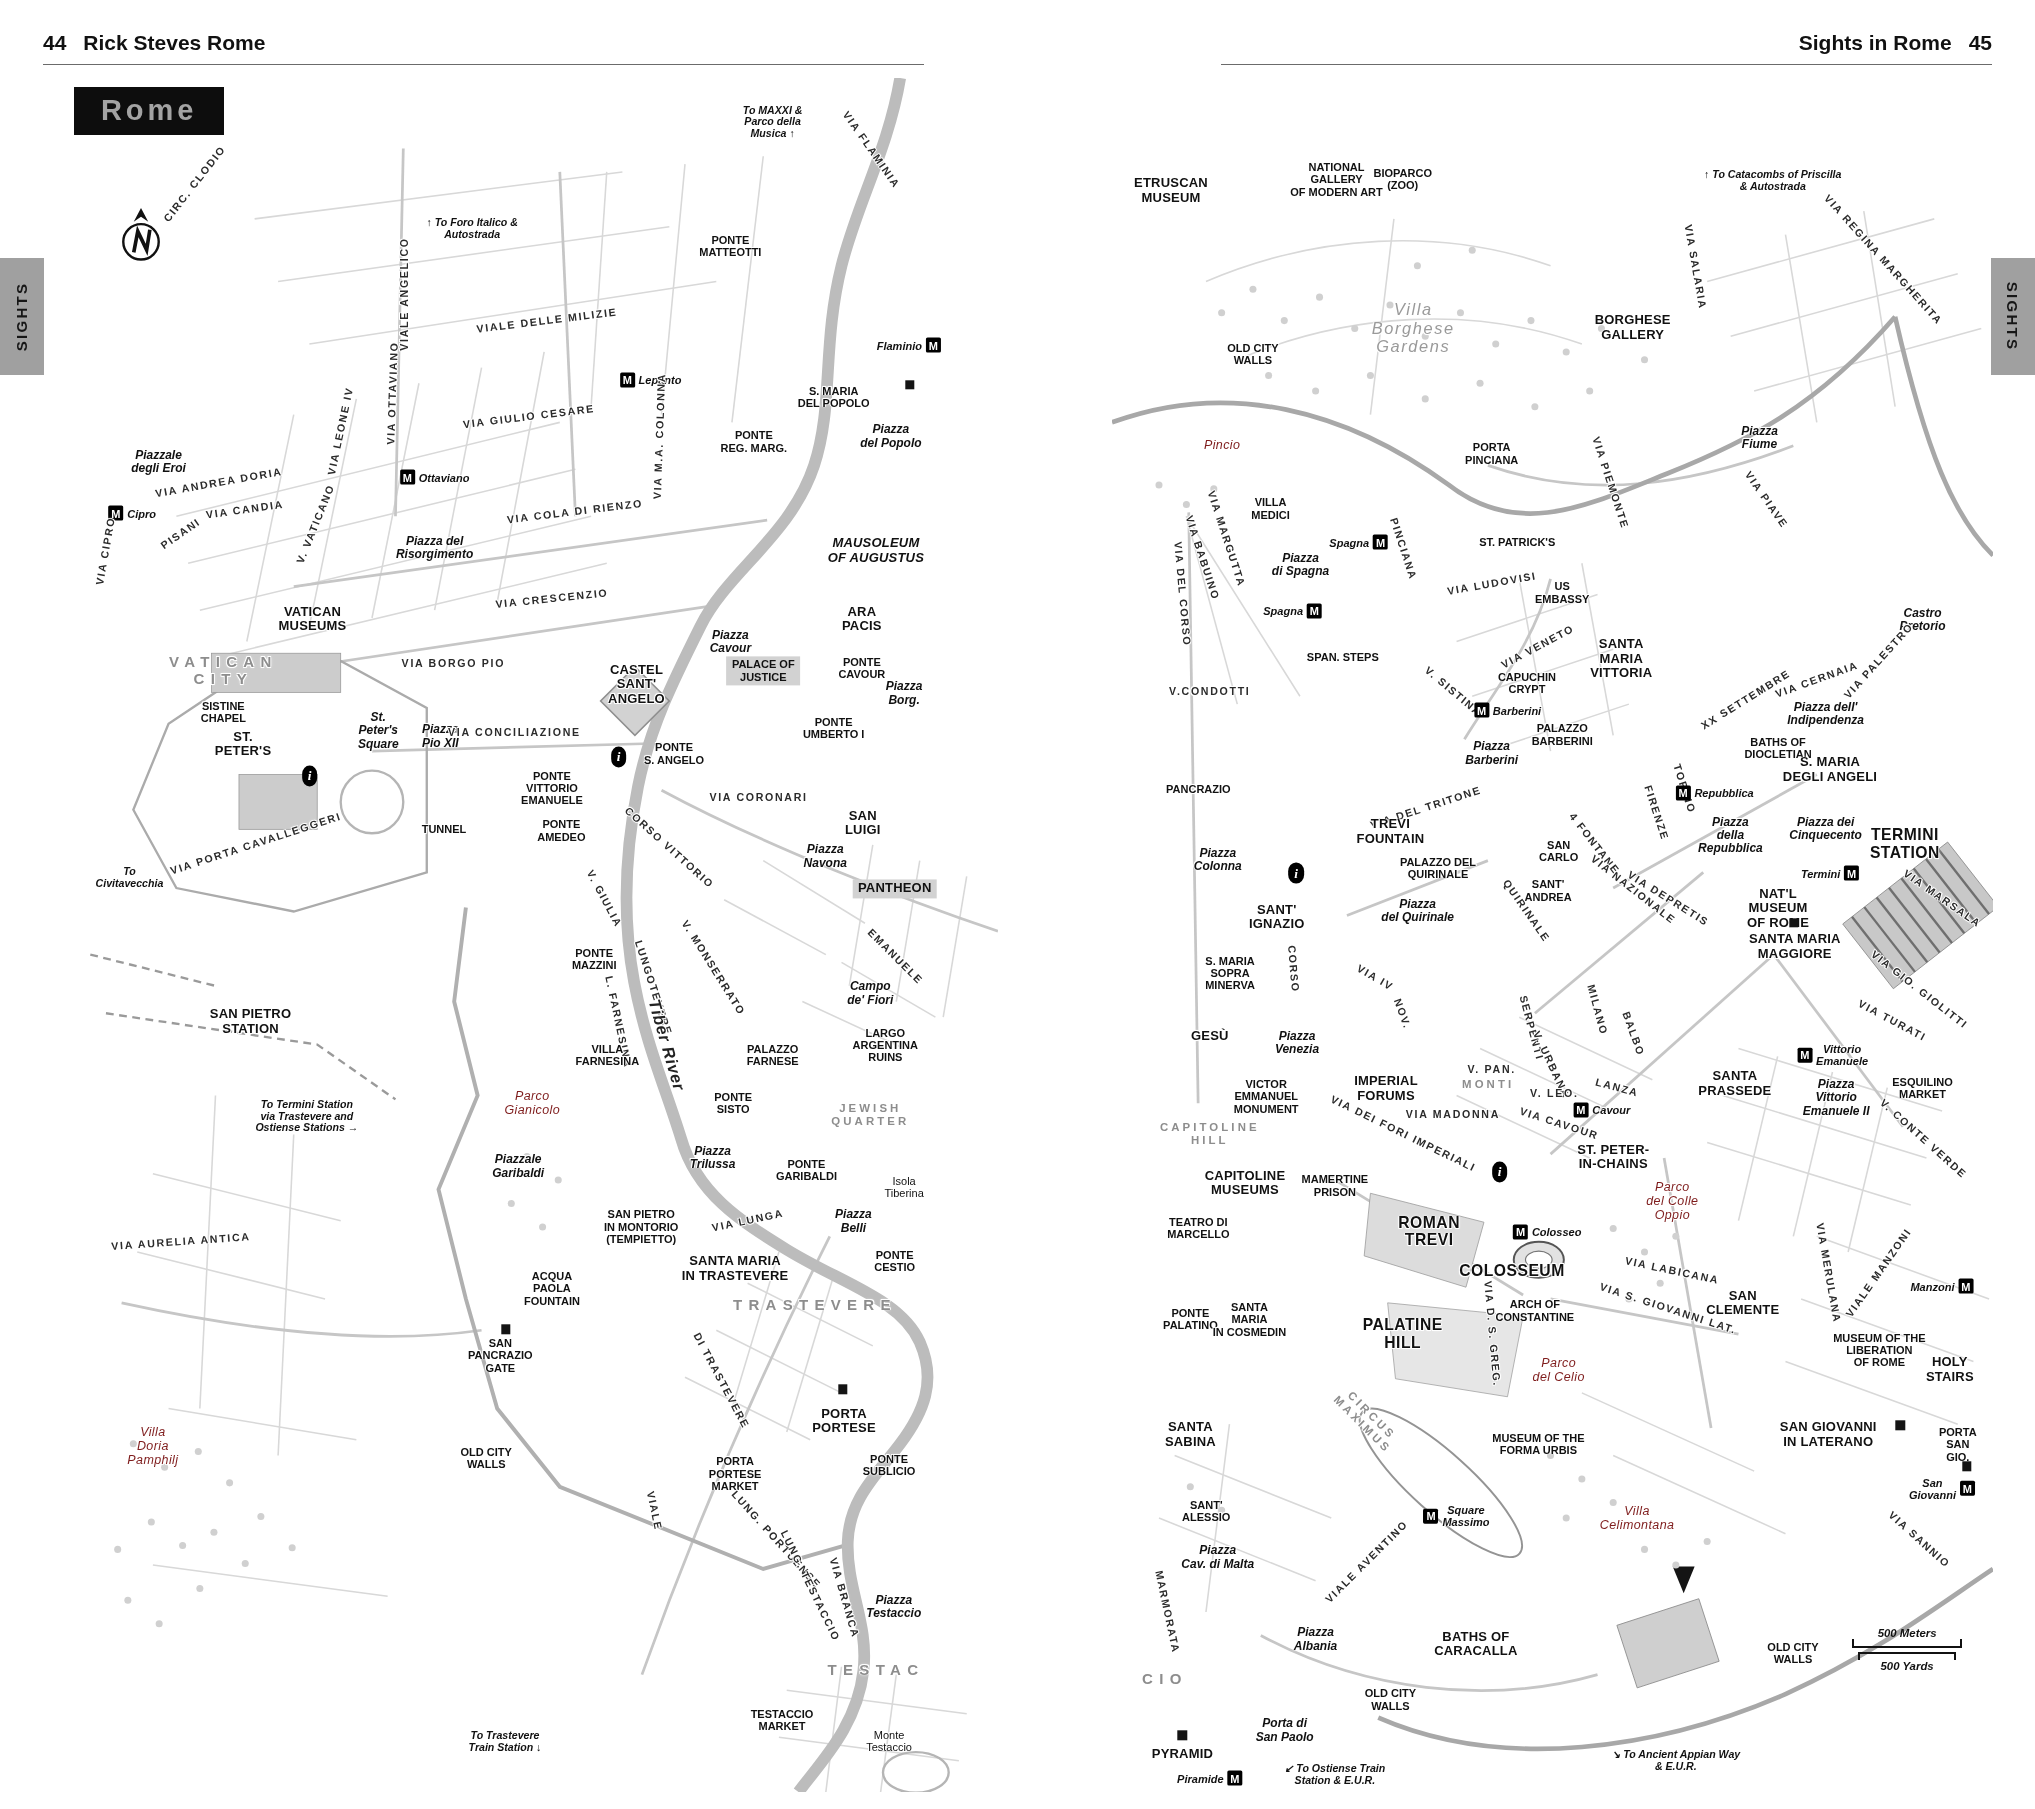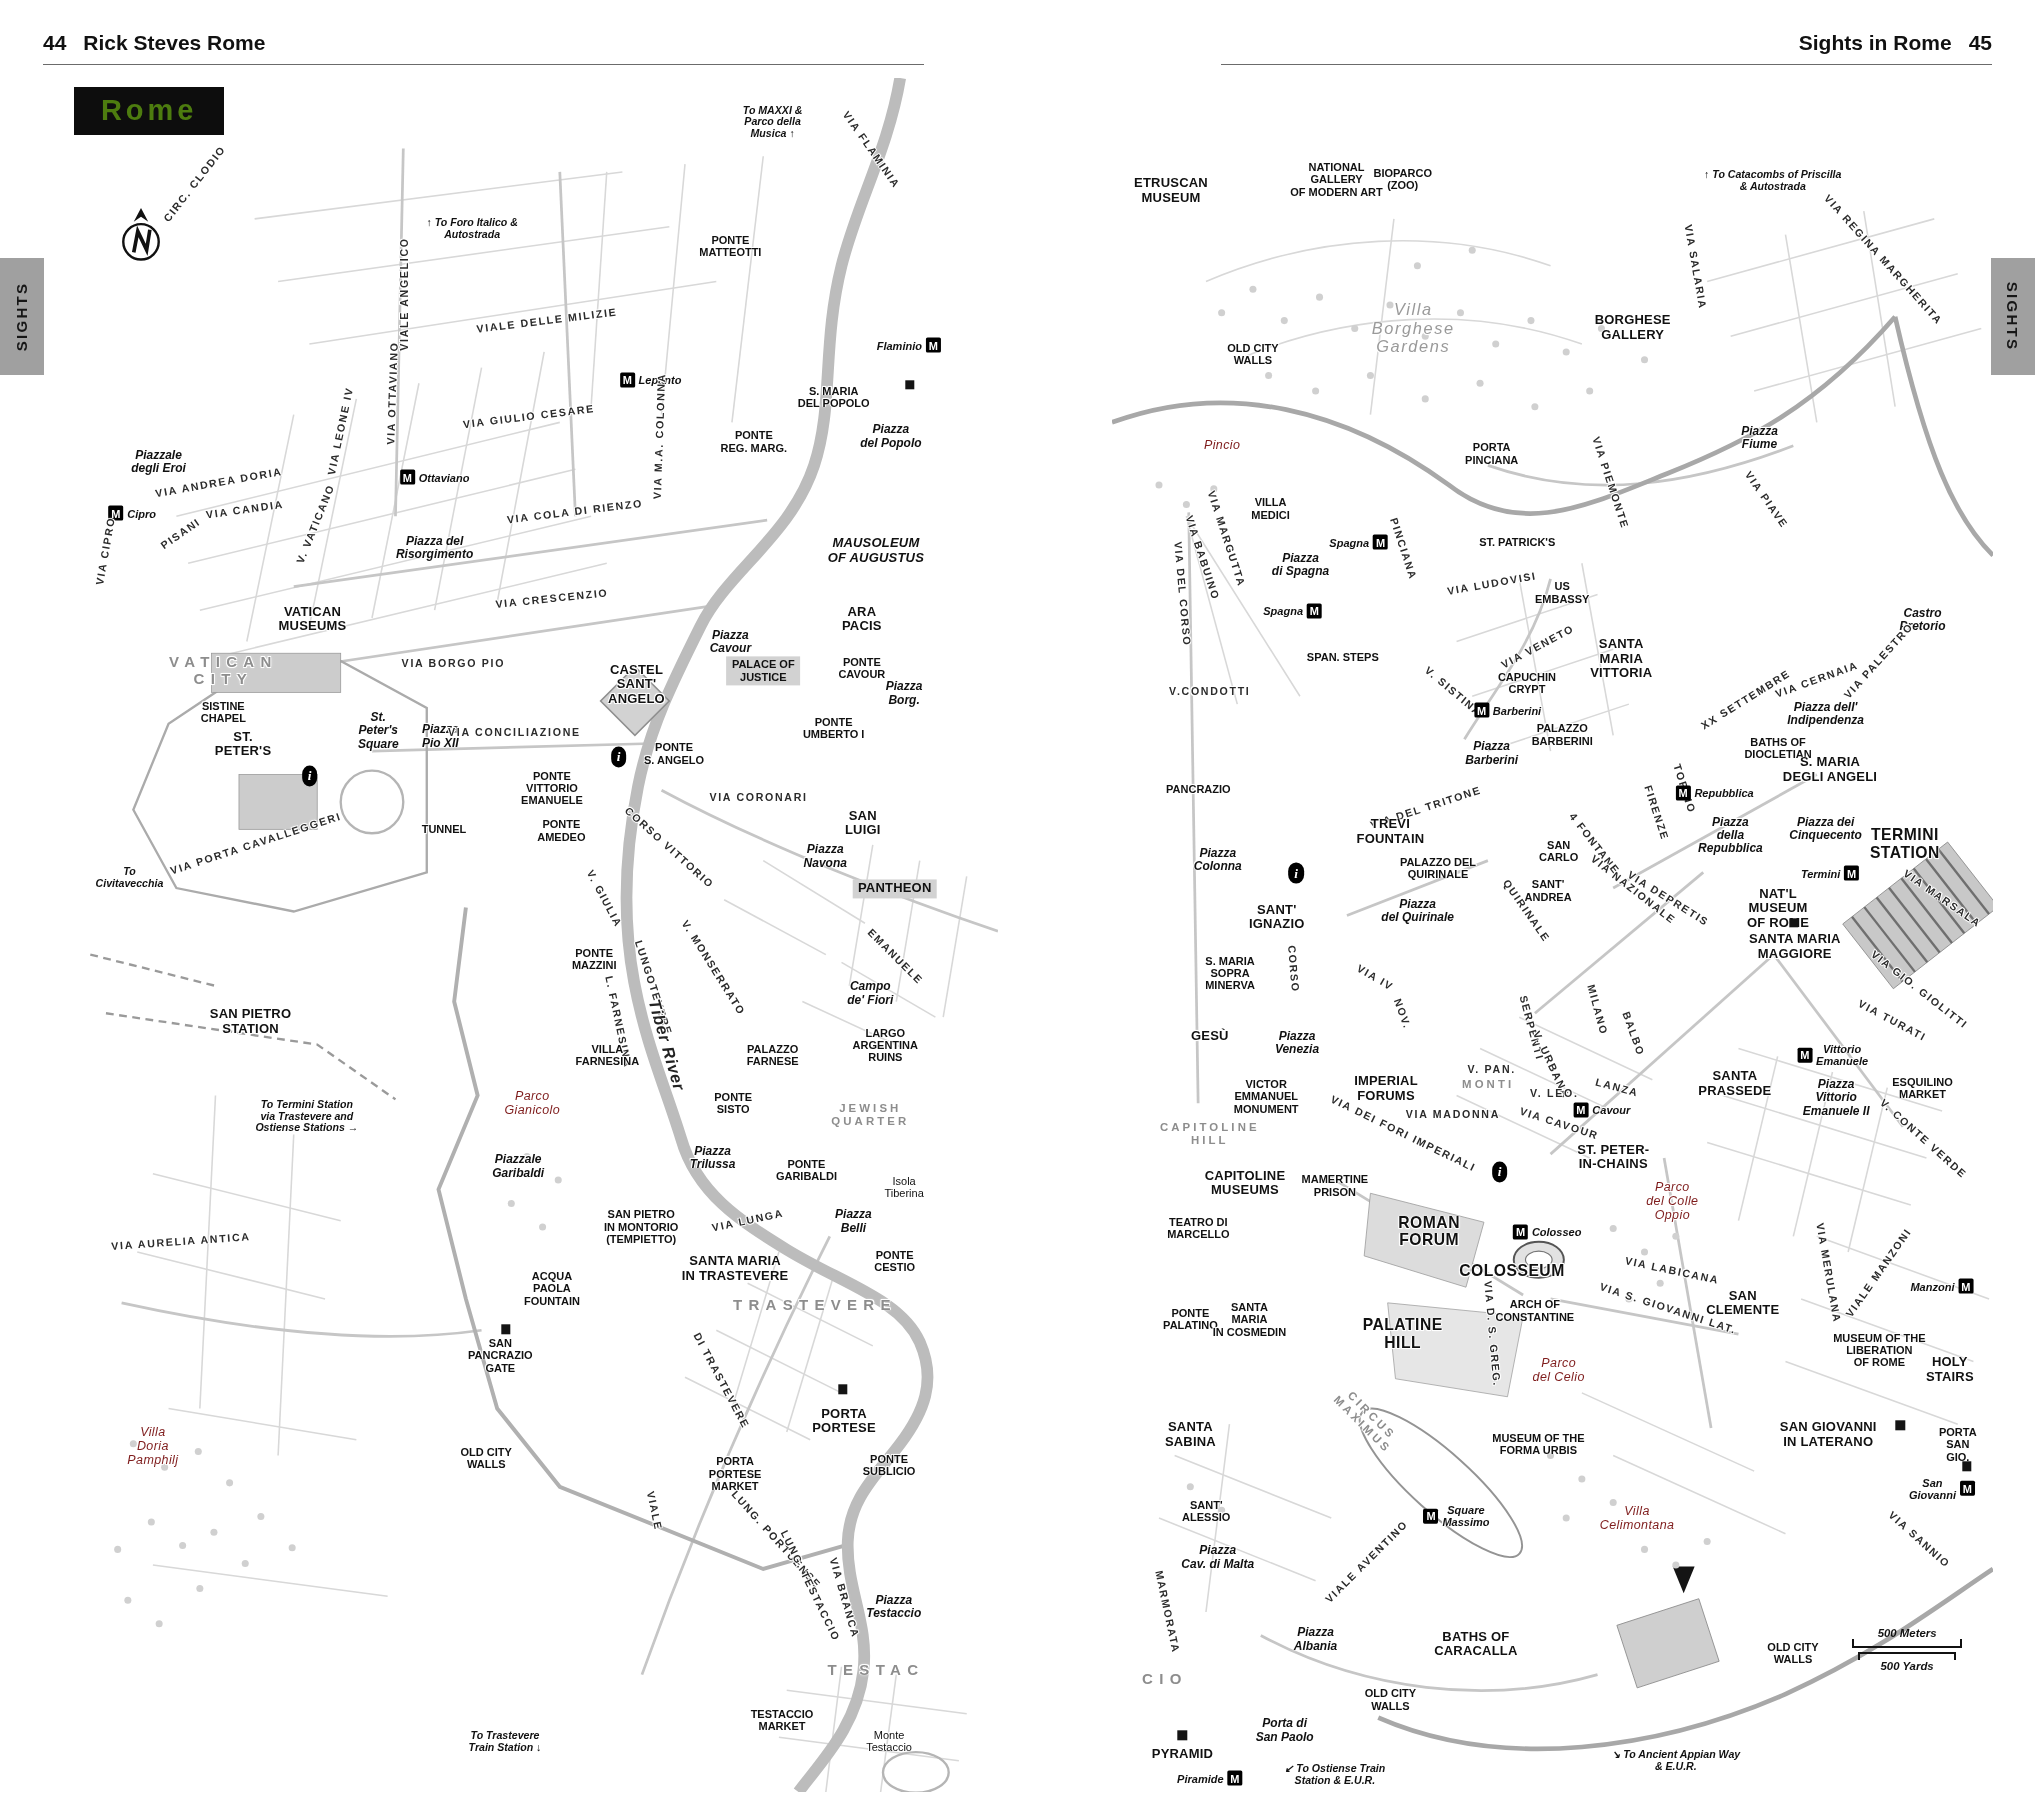--- a/index.html
+++ b/index.html
@@ -23,21 +23,21 @@
   .tab span{font-weight:800;font-size:15px;letter-spacing:2.3px;color:#161616;white-space:nowrap;}
   .tab-left span{transform:rotate(-90deg);}
   .tab-right span{transform:rotate(90deg);}
 
   
   .map{position:absolute;top:78px;height:1714px;}
   #map-left{left:59px;width:939px;}
   #map-right{left:1112px;width:881px;}
   .basemap{position:absolute;left:0;top:0;width:100%;height:100%;}
 
-  .map-title{position:absolute;left:1.6%;top:0.5%;background:#0d0d0d;color:#4d7c0f;
+  .map-title{position:absolute;left:1.6%;top:0.5%;background:#0d0d0d;color:#a3a3a3;
        font-weight:800;font-size:29px;letter-spacing:3.9px;padding:7.8px 27px;z-index:5;}
 
   .compass{position:absolute;left:6%;top:7.6%;z-index:4;}
 
   
   .lbl{position:absolute;white-space:pre-line;text-align:center;line-height:1.12;color:#111;z-index:3;
        text-shadow:-0.8px -0.8px 0 #fff,0.8px -0.8px 0 #fff,-0.8px 0.8px 0 #fff,0.8px 0.8px 0 #fff,0 0 3.1px #fff;}
   .poi{font-weight:700;font-size:13px;letter-spacing:0.2px;}
   .poi-sm{font-weight:700;font-size:11px;}
   .poi-lg{font-weight:800;font-size:15.7px;letter-spacing:0.5px;}
@@ -646,21 +646,21 @@
     <div class="lbl poi" style="left: 15.1%; top: 64.5%; transform: translate(-50%, -50%);">CAPITOLINE
 MUSEUMS</div>
     <div class="lbl poi-sm" style="left: 25.3%; top: 64.6%; transform: translate(-50%, -50%);">MAMERTINE
 PRISON</div>
     <div class="lbl itg" style="left: 63.6%; top: 65.5%; transform: translate(-50%, -50%);">Parco
 del Colle
 Oppio</div>
     <div class="lbl poi-sm" style="left: 9.8%; top: 67.1%; transform: translate(-50%, -50%);">TEATRO DI
 MARCELLO</div>
     <div class="lbl poi-lg" style="left: 36%; top: 67.3%; transform: translate(-50%, -50%);">ROMAN
-FORUM</div>
+TREVI</div>
     <div class="lbl metro" style="left: 49.4%; top: 67.3%; transform: translate(-50%, -50%);"><span class="mbox">M</span><span class="mtxt">Colosseo</span></div>
     <div class="lbl poi-lg" style="left: 45.4%; top: 69.6%; transform: translate(-50%, -50%);">COLOSSEUM</div>
     <div class="lbl poi-sm" style="left: 48%; top: 71.9%; transform: translate(-50%, -50%);">ARCH OF
 CONSTANTINE</div>
     <div class="lbl st" style="left: 63.6%; top: 69.6%; transform: translate(-50%, -50%) rotate(12deg);">VIA LABICANA</div>
     <div class="lbl poi" style="left: 71.6%; top: 71.5%; transform: translate(-50%, -50%);">SAN
 CLEMENTE</div>
     <div class="lbl st" style="left: 63.1%; top: 71.8%; transform: translate(-50%, -50%) rotate(18deg);">VIA S. GIOVANNI LAT.</div>
     <div class="lbl st" style="left: 87.1%; top: 69.7%; transform: translate(-50%, -50%) rotate(-55deg);">VIALE
 MANZONI</div>

